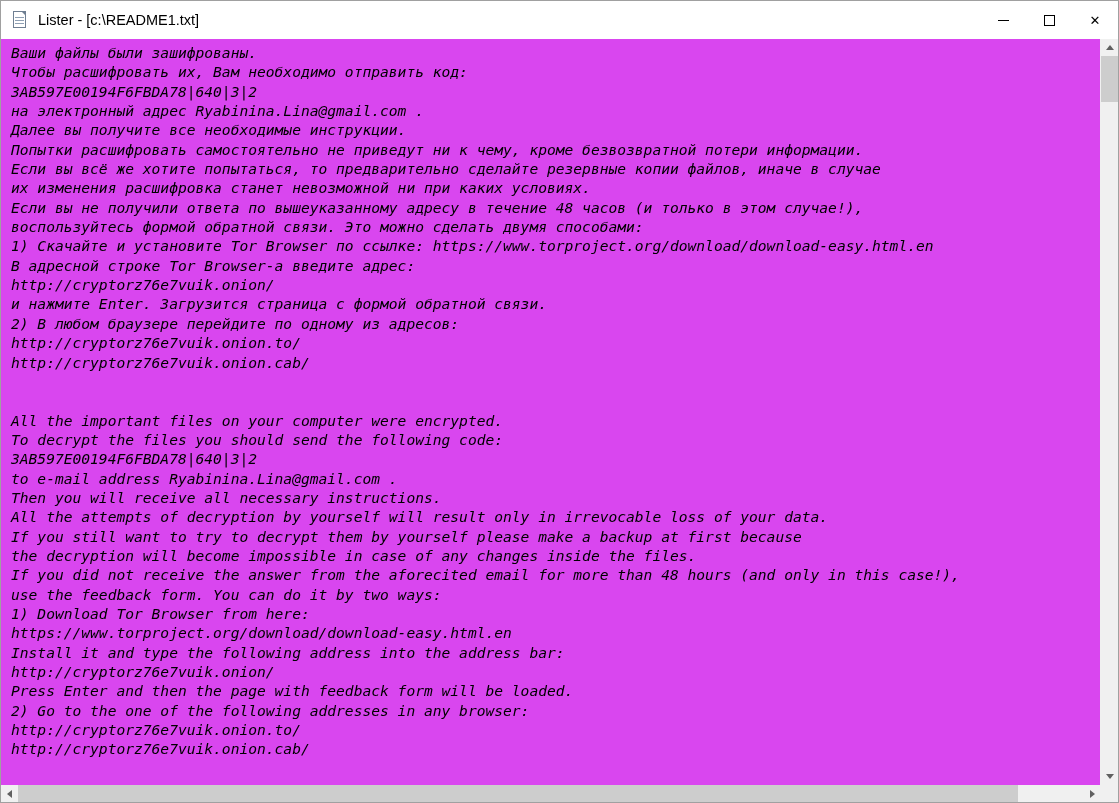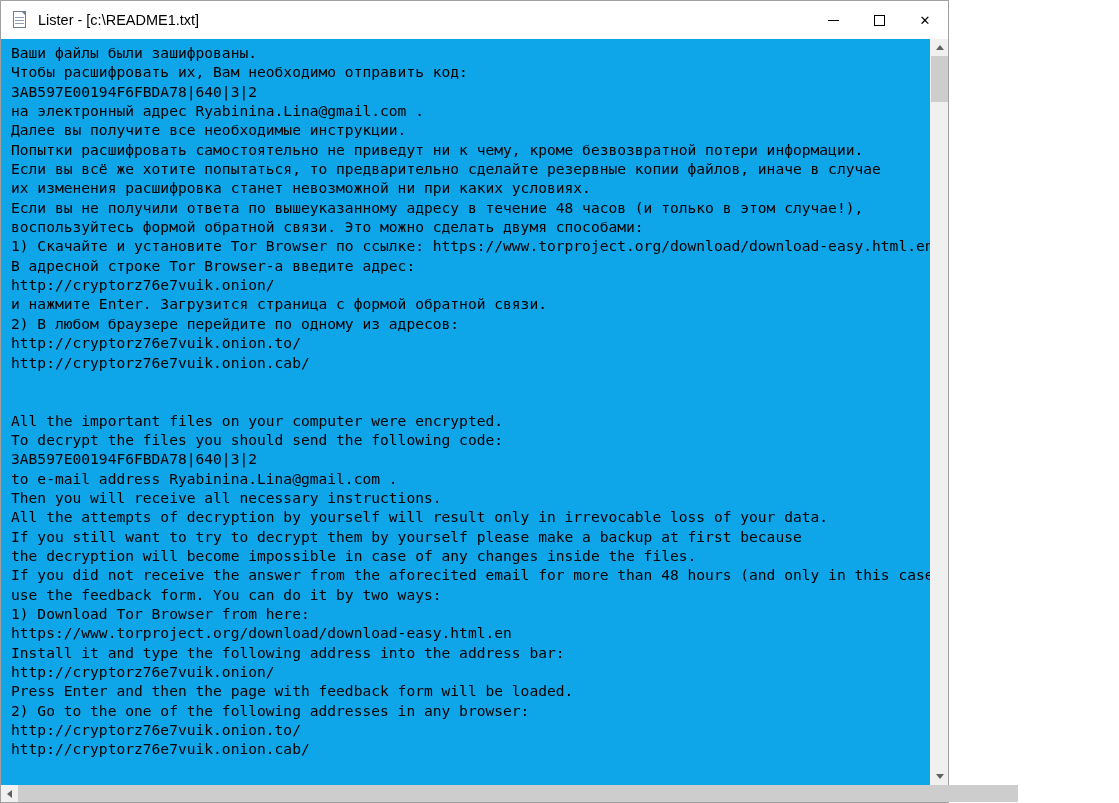--- a/index.html
+++ b/index.html
@@ -7,21 +7,21 @@
     padding: 0;
     background: #ffffff;
   }
   body {
     width: 1119px;
     height: 803px;
     font-family: "Liberation Sans", sans-serif;
     overflow: hidden;
   }
   .window {
-    width: 949px;
+    width: 1119px;
     height: 803px;
     box-sizing: border-box;
     border: 1px solid #a0a0a0;
     background: #ffffff;
     display: flex;
     flex-direction: column;
   }
   
   .titlebar {
     height: 38px;
@@ -132,21 +132,22 @@
     flex: 1 1 auto;
     display: flex;
     min-height: 0;
     position: relative;
   }
   .text-area {
     flex: 1 1 auto;
     overflow: hidden;
     padding: 4px 0 0 10px;
     box-sizing: border-box;
-    background: #0ea5e9;
+    background: #d946ef;
+    font-style: italic;
   }
   pre.listing {
     margin: 0;
     font-family: "DejaVu Sans Mono", monospace;
     font-size: 14.6px;
     line-height: 19.35px;
     color: #000000;
     white-space: pre;
   }
   

